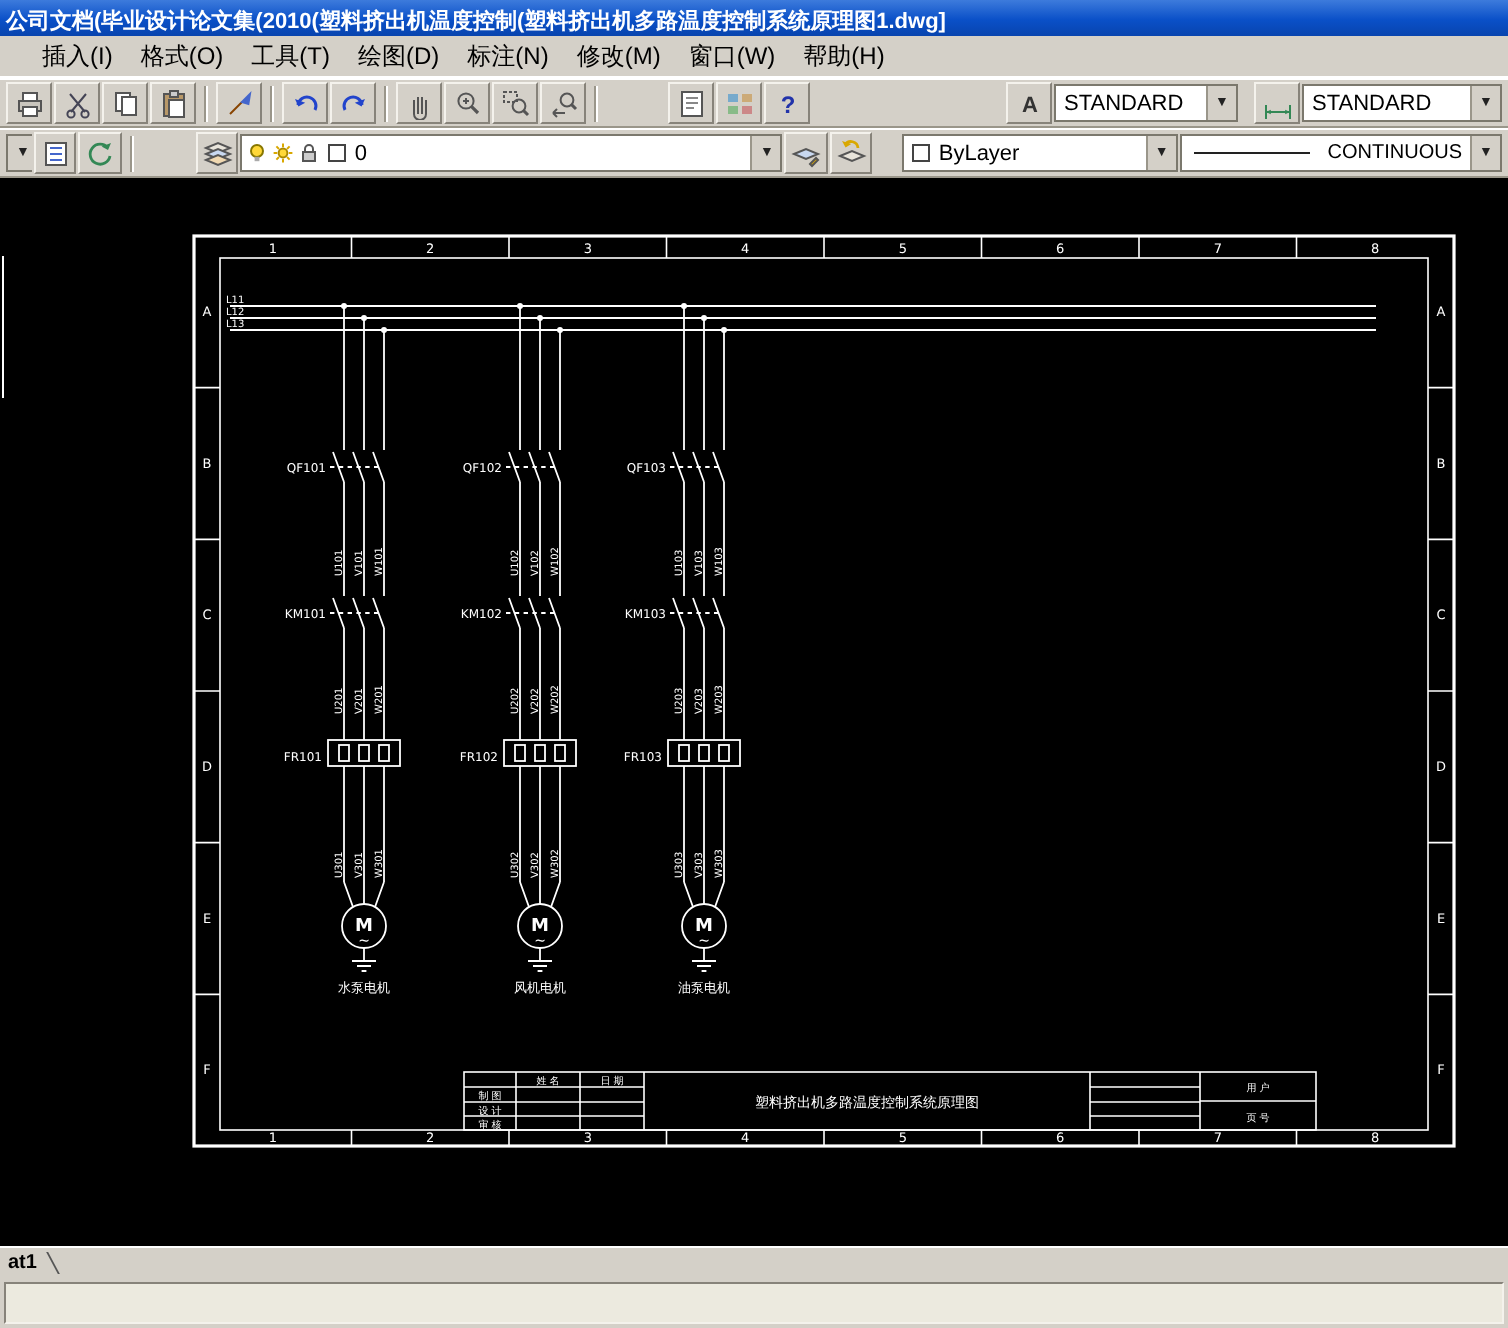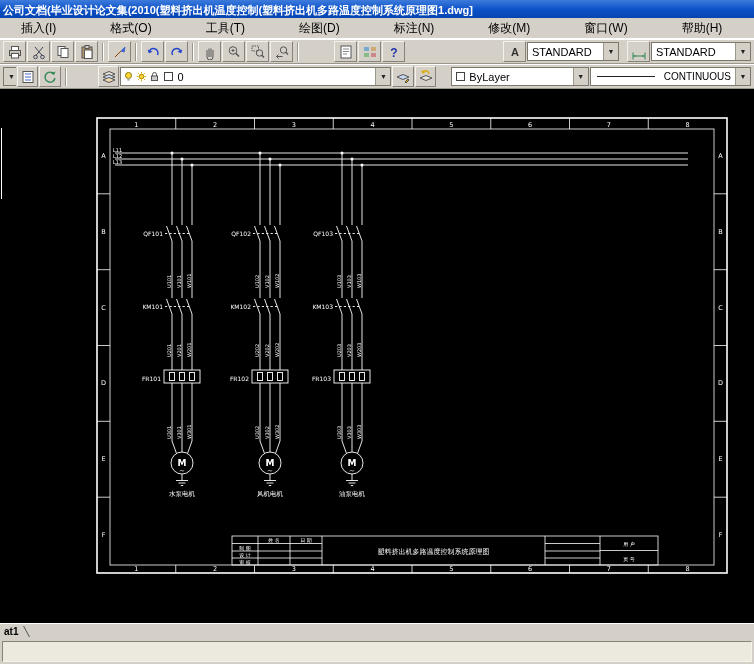--- a/index.html
+++ b/index.html
@@ -8,21 +8,21 @@
          font-family:"Liberation Sans", sans-serif; }
   .app { width:754px; height:664px; display:flex; flex-direction:column; }
 
   
   .titlebar { height:18px; flex:0 0 18px; background:linear-gradient(180deg,#3d7bdc 0%,#0a50c8 55%,#0844ae 100%);
               color:#fff; font-size:11px; font-weight:bold; display:flex; align-items:flex-end;
               padding:0 3px; white-space:nowrap; overflow:hidden; }
 
   
   .menubar { height:21px; flex:0 0 21px; background:#d4d0c8; display:flex; align-items:center;
-             font-size:12px; color:#000; padding-left:14px; border-bottom:1px solid #fff;gap:40px; }
+             font-size:12px; color:#000; padding-left:14px; border-bottom:1px solid #fff; }
   .menu-item { padding:2px 7px; cursor:default; }
 
   
   .toolbar { height:25px; flex:0 0 25px; background:#d4d0c8; display:flex; align-items:center;
              padding:0 3px; gap:1px; border-top:1px solid #fff; border-bottom:1px solid #9a968a; }
   .tb-btn { width:23px; height:21px; display:flex; align-items:center; justify-content:center;
             background:#d4d0c8; border:1px solid; border-color:#f4f2ec #87837a #87837a #f4f2ec; }
   .tb-sep { width:2px; height:18px; border-left:1px solid #9a968a; border-right:1px solid #fff; margin:0 3px; }
   .icon16 { width:16px; height:16px; display:block; }
   .icon11 { width:11px; height:11px; display:block; }

